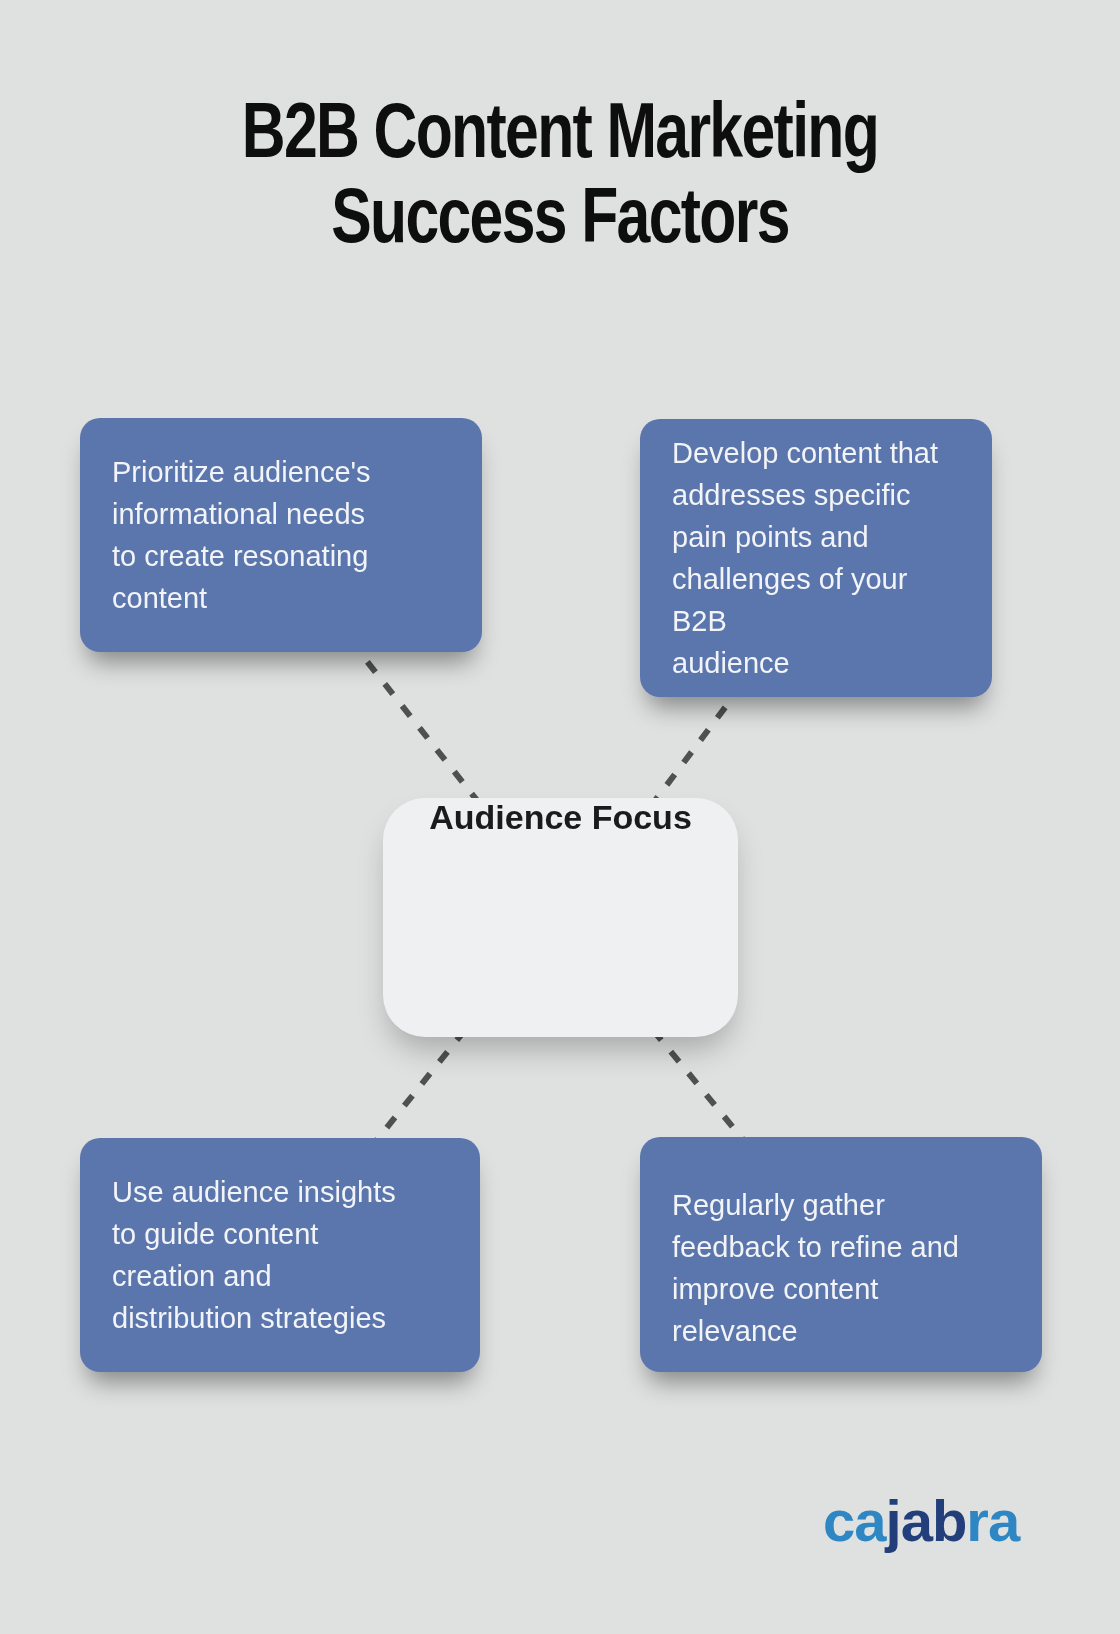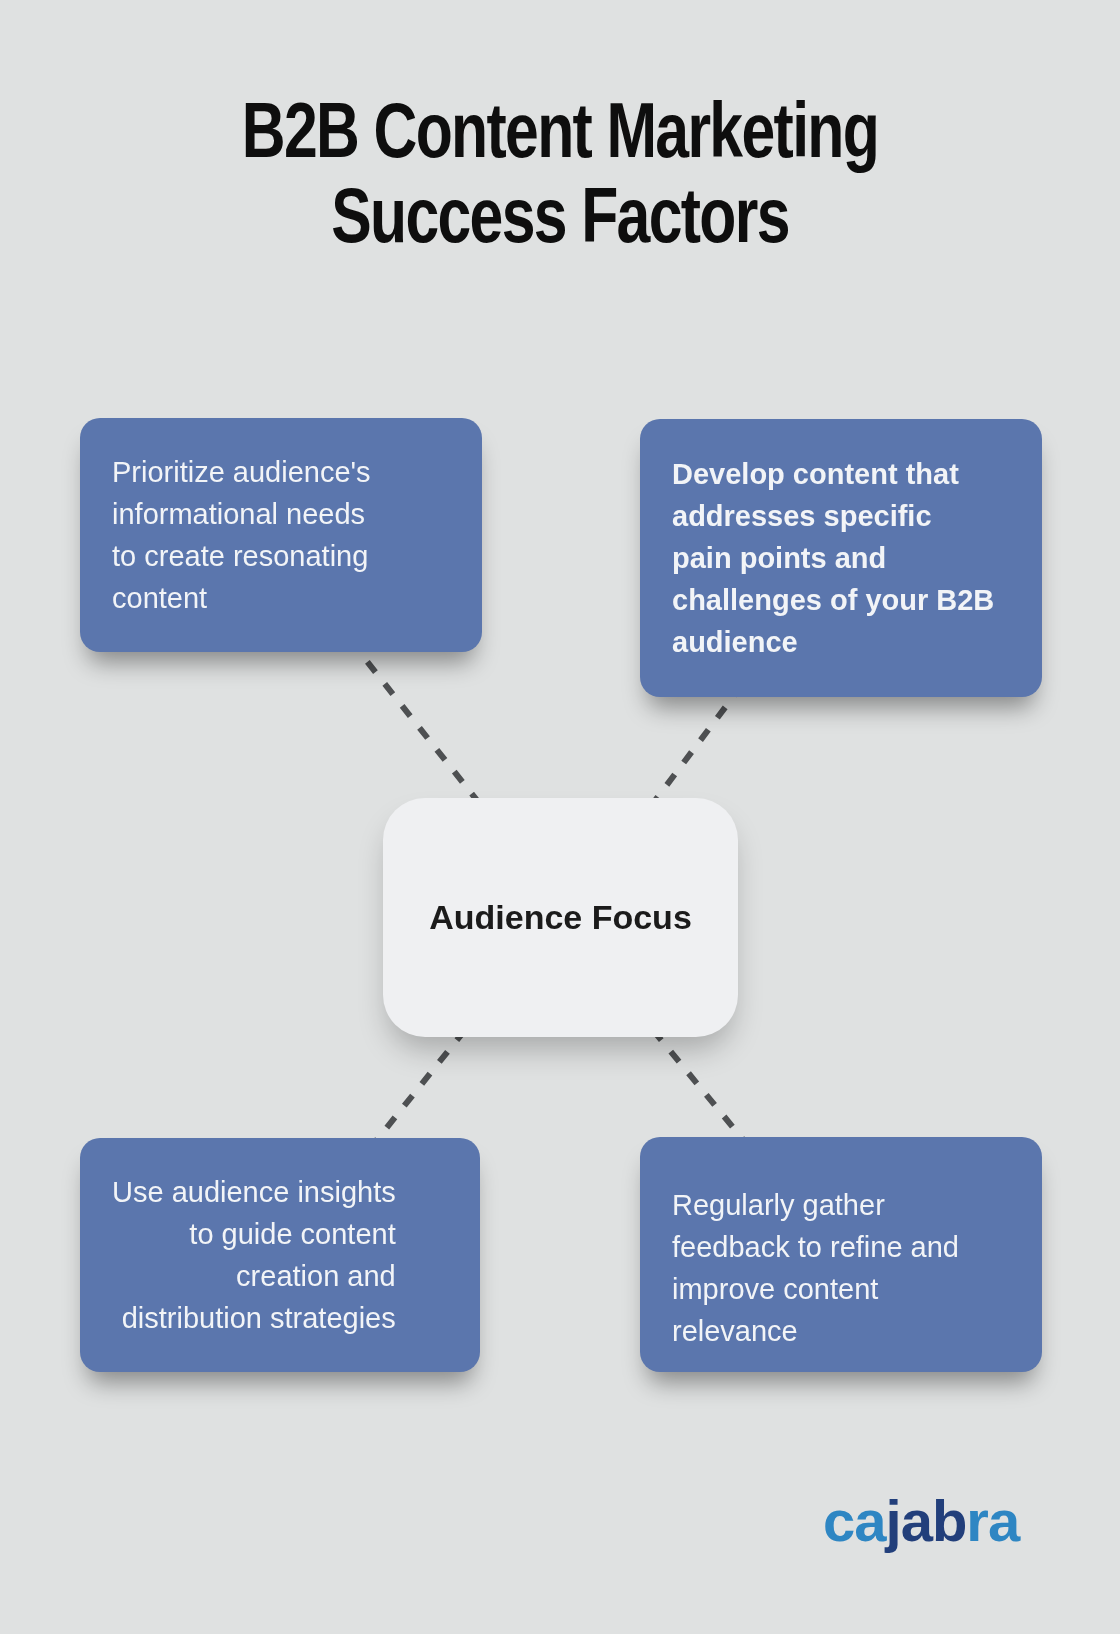--- a/index.html
+++ b/index.html
@@ -49,29 +49,29 @@
     color:var(--node-text);
     border-radius:20px;
     font-size:29px;
     line-height:42px;
     display:flex;align-items:center;
     padding:20px 30px 20px 32px;
     white-space:pre-line;
     box-shadow:0 18px 24px -8px rgba(0,0,0,0.4);
   }
   .node--tl{left:80px; top:418px; width:402px;height:234px;}
-  .node--tr{left:640px;top:419px; width:402px;height:278px;font-weight:bold;}
-  .node--bl{left:80px; top:1138px;width:400px;height:234px;text-align:right;}
+  .node--tr{left:640px;top:419px; width:352px;height:278px;}
+  .node--bl{left:80px; top:1138px;width:400px;height:234px;}
   .node--br{left:640px;top:1137px;width:402px;height:235px;align-items:flex-end;}
   .center-node{
     position:absolute;z-index:2;
     left:383px;top:798px;width:355px;height:239px;
     background:var(--center-fill);
     border-radius:42px;
-    display:flex;align-items:center;justify-content:center;
+    display:flex;align-items:flex-start;justify-content:center;
     font-weight:700;font-size:34px;
     color:var(--center-text);
     box-shadow:0 18px 30px -6px rgba(0,0,0,0.25);
   }
   .logo{
     position:absolute;z-index:2;
     left:823px;top:1492px;
     font-size:58px;
     font-weight:700;
     letter-spacing:-1px;

